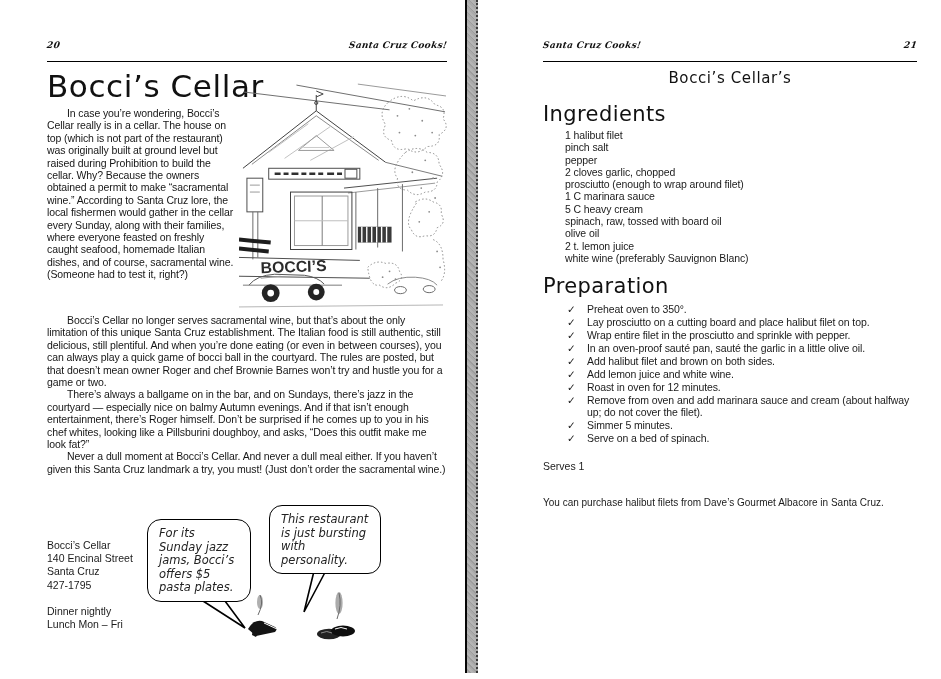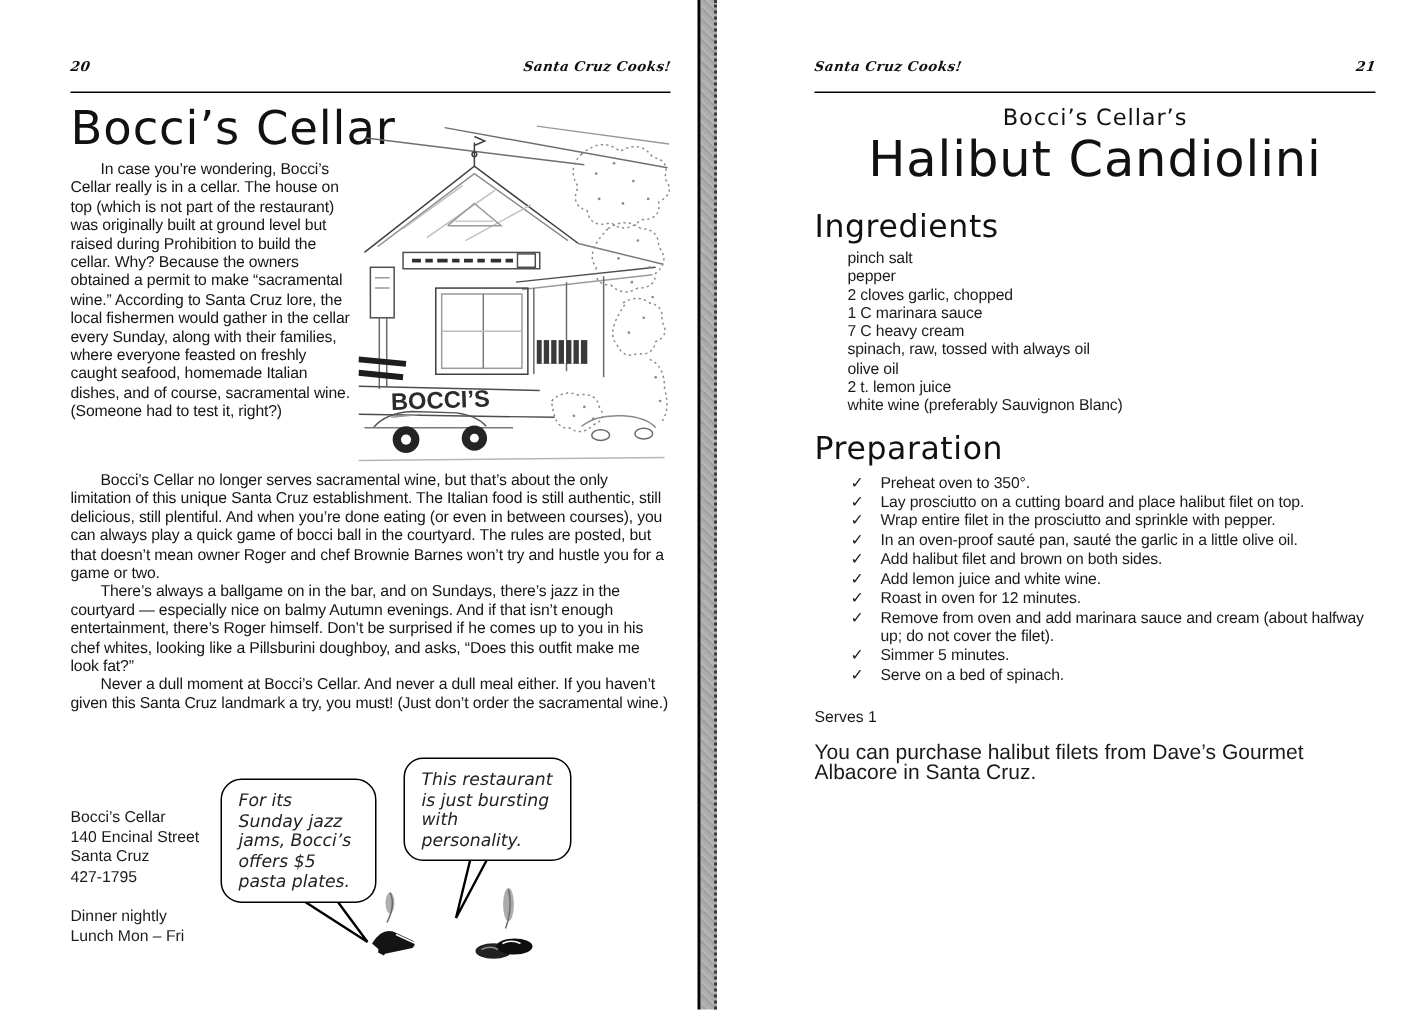--- a/index.html
+++ b/index.html
@@ -62,21 +62,21 @@
   .sect-ing  { margin-top:15px; }
   .sect-prep { margin-top:10px; }
   ul { list-style:none; }
   .ing-list { margin:3px 0 0 22px; }
   .ing-list li { font-size:10.5px; line-height:12.3px; letter-spacing:-.1px; }
   .step-list { margin:5px 0 0 24px; }
   .step-list li { display:flex; font-size:10.5px; line-height:12.3px; letter-spacing:-.1px; margin-bottom:.6px; }
   .check { width:20px; flex:0 0 20px; font-size:10.5px; color:#1b1b1b; }
   .step-text { flex:1; max-width:330px; }
   .serves { margin-top:16px; font-size:10.5px; }
-  .note { margin-top:11px; font-size:14px; line-height:13px; max-width:358px; }
+  .note { margin-top:24px; font-size:10px; line-height:13px; max-width:358px; }
 
   svg { display:block; }
 </style>
 </head>
 <body>
 
 <div class="page page-left">
   <div class="runhead">
     <span class="script">20</span>
     <span class="script">Santa Cruz Cooks!</span>
@@ -256,32 +256,33 @@
 
 <div class="page page-right">
   <div class="runhead">
     <span class="script">Santa Cruz Cooks!</span>
     <span class="script">21</span>
   </div>
   <hr class="headrule">
 
   <div class="recipe-head">
     <div class="disp recipe-sub">Bocci’s Cellar’s</div>
-    <h1 class="disp recipe-title">Halibut Candiolini</h1>
   </div>
 
   <h2 class="disp sect sect-ing">Ingredients</h2>
   <ul class="ing-list">
 
+  <li>1 halibut filet</li>
       <li>pinch salt</li>
       <li>pepper</li>
       <li>2 cloves garlic, chopped</li>
+      <li>prosciutto (enough to wrap around filet)</li>
       <li>1 C marinara sauce</li>
-      <li>7 C heavy cream</li>
-      <li>spinach, raw, tossed with always oil</li>
+      <li>5 C heavy cream</li>
+      <li>spinach, raw, tossed with board oil</li>
       <li>olive oil</li>
       <li>2 t. lemon juice</li>
       <li>white wine (preferably Sauvignon Blanc)</li>
     </ul>
 
   <h2 class="disp sect sect-prep">Preparation</h2>
   <ul class="step-list">
 
       <li>
         <span class="check">✓</span>

